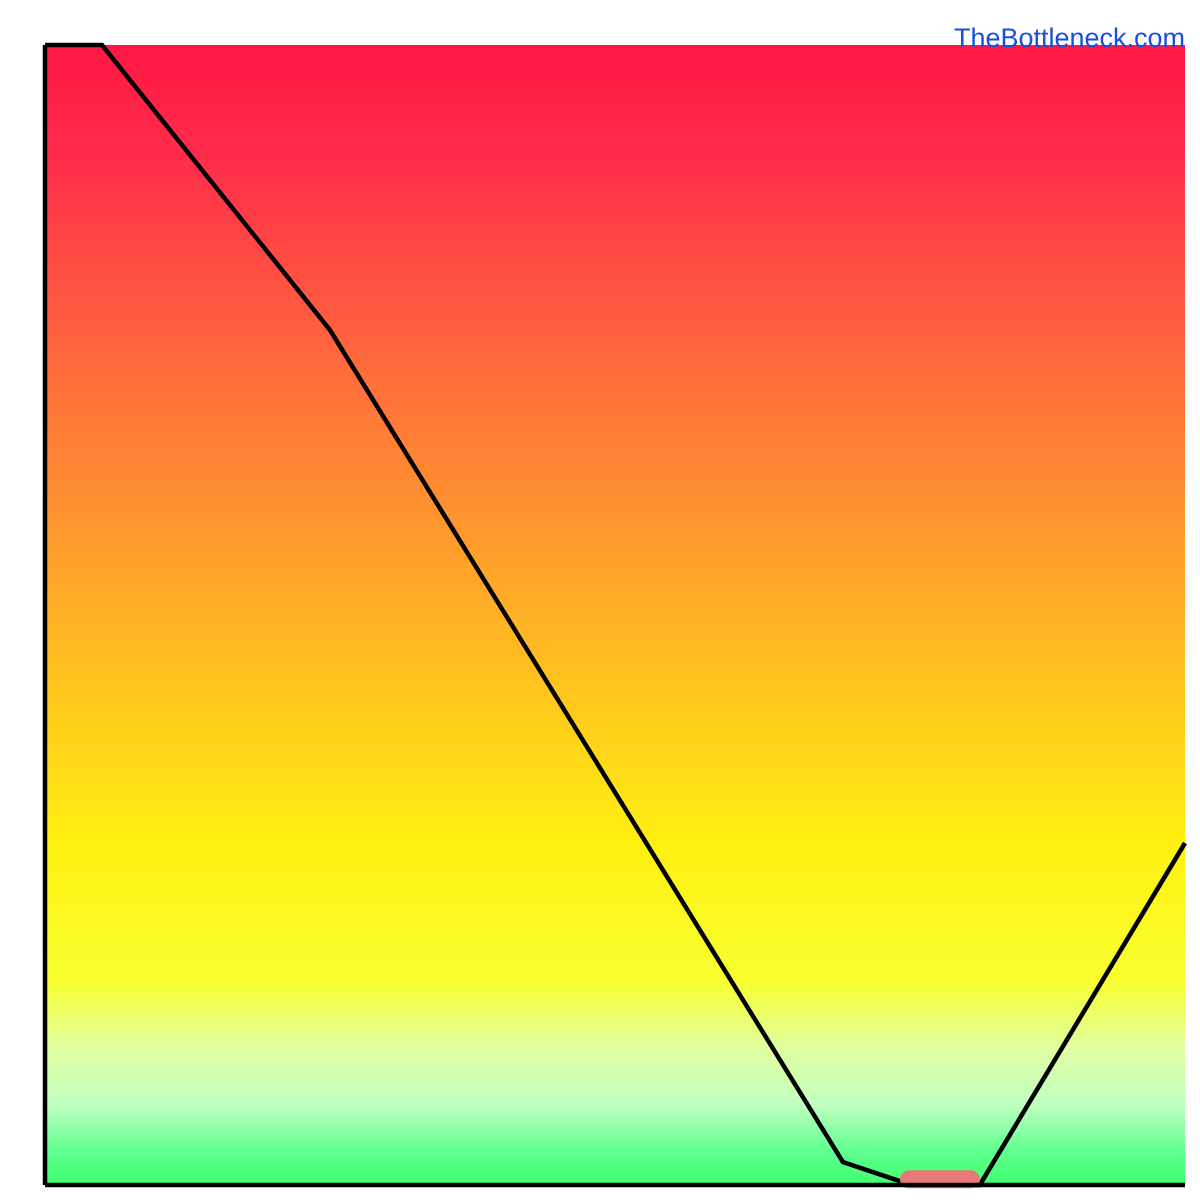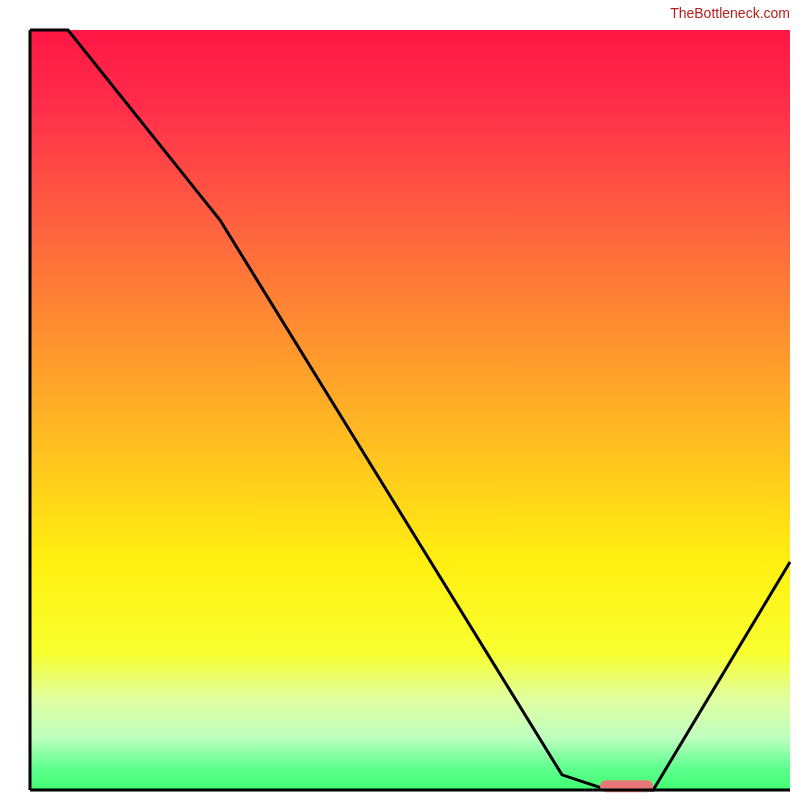--- a/index.html
+++ b/index.html
@@ -12,24 +12,24 @@
     .chart-container {
       width: 800px;
       height: 800px;
       position: relative;
     }
     svg {
       display: block;
     }
     .watermark {
       position: absolute;
-      top: 5px;
+      top: 15px;
       right: 10px;
-      font-size: 14px;
-      color: #b91c1c;
+      font-size: 18px;
+      color: #1d4ed8;
       font-weight: normal;
     }
   </style>
 </head>
 <body>
 
 <div class="chart-container">
   <div class="watermark">TheBottleneck.com</div>
   <svg width="800" height="800">
     <defs>

